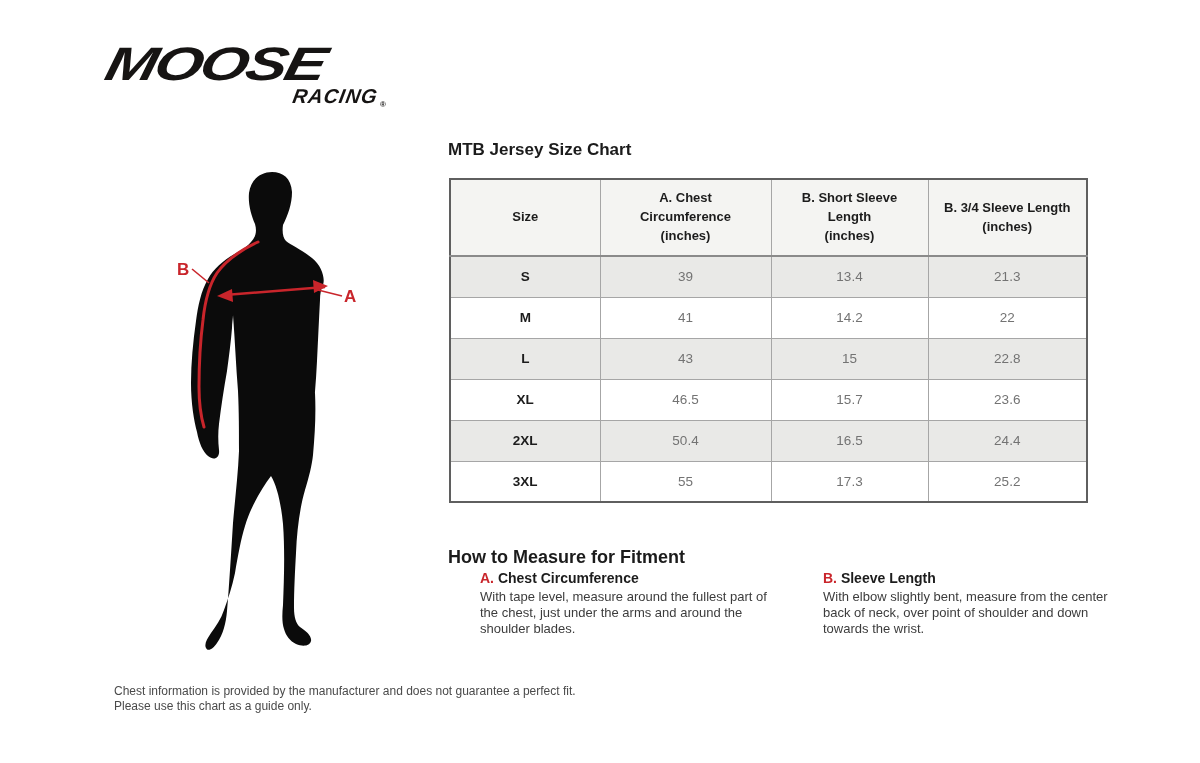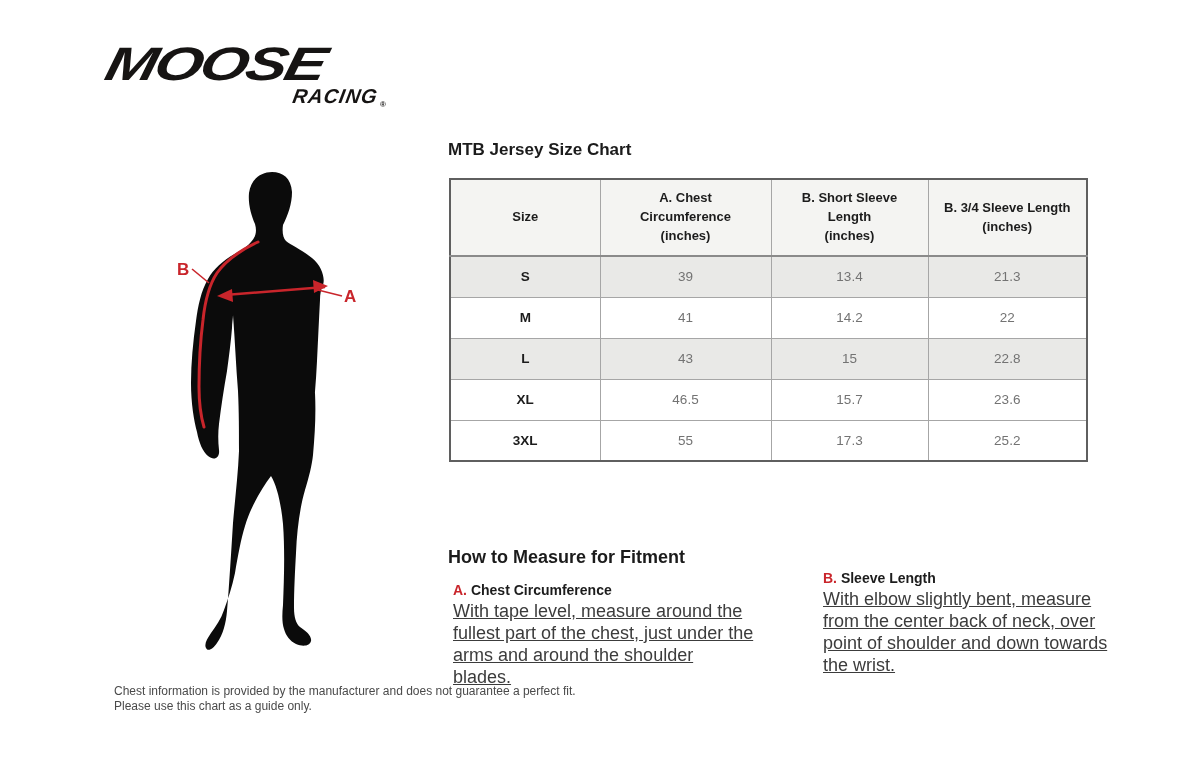--- a/index.html
+++ b/index.html
@@ -41,25 +41,25 @@
     white-space:pre-line; line-height:1.45; padding:0 8px;
   }
   #size-table thead tr { border-bottom:2px solid #8a8a8a; }
   #size-table td { height:41px; font-size:13.5px; color:#737373; background:#ffffff; }
   #size-table td.size-cell { font-weight:bold; color:#1c1c1c; }
   #size-table tr.alt td { background:#e9e9e7; }
 
   
   #howto-heading { position:absolute; left:448px; top:547px; font-size:18px; font-weight:bold; color:#1b1b1b; }
   .measure-col { position:absolute; top:570px; width:302px; }
-  #measure-a { left:453px;margin-top:12px; }
+  #measure-a { left:480px; }
   #measure-b { left:787px;margin-left:36px; }
   .measure-title { font-size:14px; font-weight:bold; color:#1c1c1c; margin-bottom:3px; }
   .measure-title .prefix { color:#c9252b; }
-  .measure-body { font-size:18px; line-height:1.22; color:#3c3c3c;text-decoration:underline; }
+  .measure-body { font-size:13px; line-height:1.22; color:#3c3c3c; }
 
   
   #disclaimer { position:absolute; left:114px; top:684px; font-size:12px; line-height:1.28; color:#4a4a4a; }
 </style>
 </head>
 <body>
 
 <div id="canvas">
 
   <div id="logo">
@@ -144,20 +144,26 @@
         <td>43</td>
         <td>15</td>
         <td>22.8</td>
       </tr>
       <tr>
         <td class="size-cell">XL</td>
         <td>46.5</td>
         <td>15.7</td>
         <td>23.6</td>
       </tr>
+      <tr class="alt">
+        <td class="size-cell">2XL</td>
+        <td>50.4</td>
+        <td>16.5</td>
+        <td>24.4</td>
+      </tr>
       <tr>
         <td class="size-cell">3XL</td>
         <td>55</td>
         <td>17.3</td>
         <td>25.2</td>
       </tr>
     </tbody>
   </table>
 
   <div id="howto-heading">How to Measure for Fitment</div>

